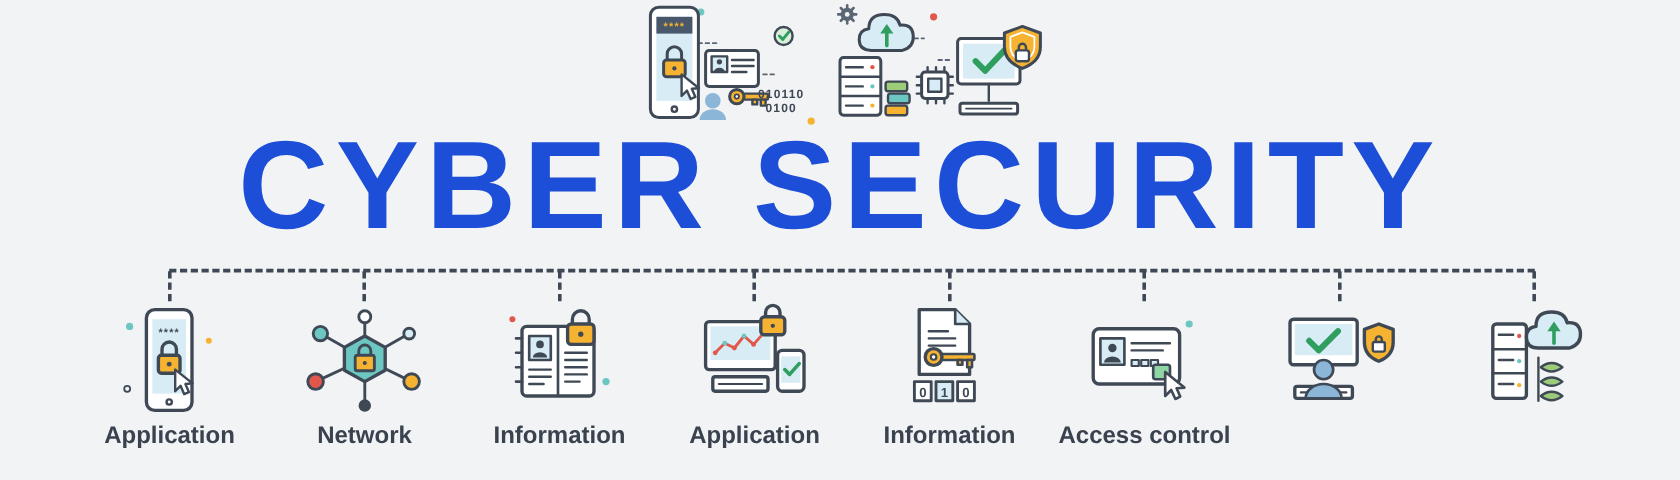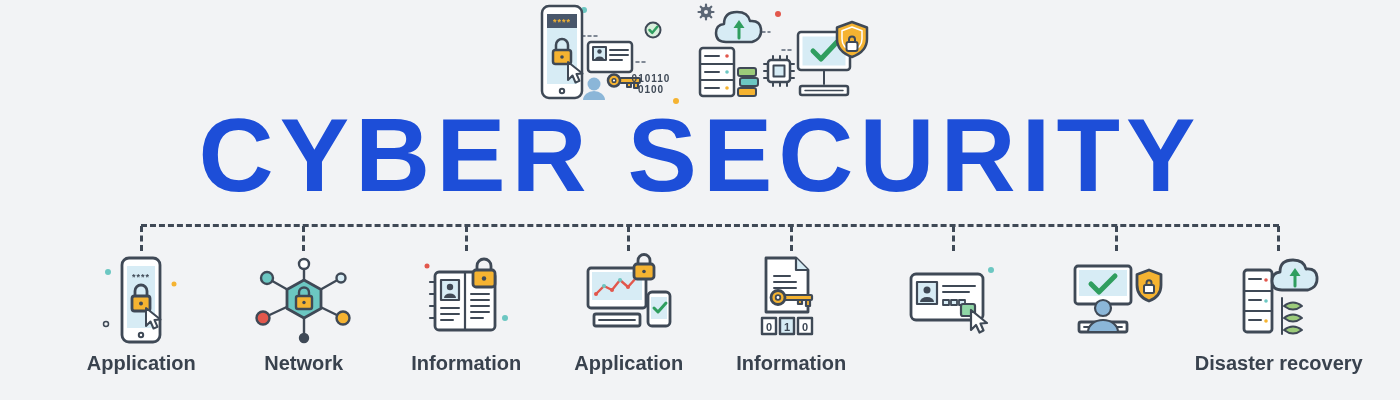--- a/index.html
+++ b/index.html
@@ -263,20 +263,21 @@
           <circle cx="28" cy="36" r="3.5" fill="#3f4956"></circle>
           <path d="M21 48 a7 5 0 0 1 14 0 z" fill="#3f4956"></path>
           <path d="M44 32 h32 M44 38 h26" stroke="#3f4956" stroke-width="2"></path>
           <rect x="44" y="46" width="6" height="5" fill="#d7ecf5" stroke="#3f4956" stroke-width="1.8"></rect>
           <rect x="52" y="46" width="6" height="5" fill="#d7ecf5" stroke="#3f4956" stroke-width="1.8"></rect>
           <rect x="60" y="46" width="6" height="5" fill="#d7ecf5" stroke="#3f4956" stroke-width="1.8"></rect>
           <rect x="62" y="50" width="14" height="12" rx="2" fill="#8fd6a5" stroke="#3f4956" stroke-width="2.2"></rect>
           <path d="M72 56 L72 76 L77 71 L80.5 78.5 L84.5 76.5 L81.5 69.5 L88 69 Z" fill="#fff" stroke="#3f4956" stroke-width="2.2"></path>
         </svg>
       </div>
+      <div class="label">Access control</div>
     </div>
 
     <div class="item">
       <div class="stub"></div>
       <div class="iconbox">
         <svg width="110" height="95" viewBox="0 0 110 95" fill="none" stroke-linecap="round" stroke-linejoin="round">
           <rect x="14" y="12" width="56" height="38" rx="3" fill="#fff" stroke="#3f4956" stroke-width="2.8"></rect>
           <rect x="18" y="16" width="48" height="26" fill="#d7ecf5"></rect>
           <path d="M30 30 l8 8 l16 -16" stroke="#2f9e5f" stroke-width="5" fill="none"></path>
           <rect x="18" y="68" width="48" height="10" rx="2" fill="#fff" stroke="#3f4956" stroke-width="2.8"></rect>
@@ -302,17 +303,16 @@
           <circle cx="42" cy="67" r="1.8" fill="#f5b331"></circle>
           <path d="M58 36 q-10 0 -10 -9 q0 -8 8 -9 q0 -12 13 -12 q11 0 13 9 q10 -1 11 8 q1 10 -9 13 z" fill="#d7ecf5" stroke="#3f4956" stroke-width="2.8"></path>
           <path d="M71 32 V22" stroke="#2f9e5f" stroke-width="3"></path>
           <path d="M71 14 l-5.5 8 h11 z" fill="#2f9e5f"></path>
           <path d="M58 44 v36" stroke="#3f4956" stroke-width="2"></path>
           <path d="M60 52 q9 -7 18 0 q-9 7 -18 0 z" fill="#9ccb7a" stroke="#3f4956" stroke-width="2"></path>
           <path d="M60 64 q9 -7 18 0 q-9 7 -18 0 z" fill="#9ccb7a" stroke="#3f4956" stroke-width="2"></path>
           <path d="M60 76 q9 -7 18 0 q-9 7 -18 0 z" fill="#9ccb7a" stroke="#3f4956" stroke-width="2"></path>
         </svg>
       </div>
-      <div class="label">Disaster recovery</div>
     </div>
 
   </div>
 </div>
 
 </body></html>

